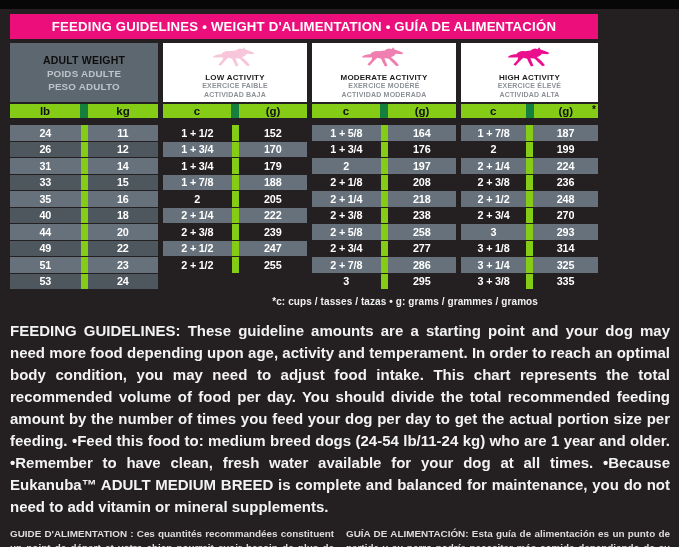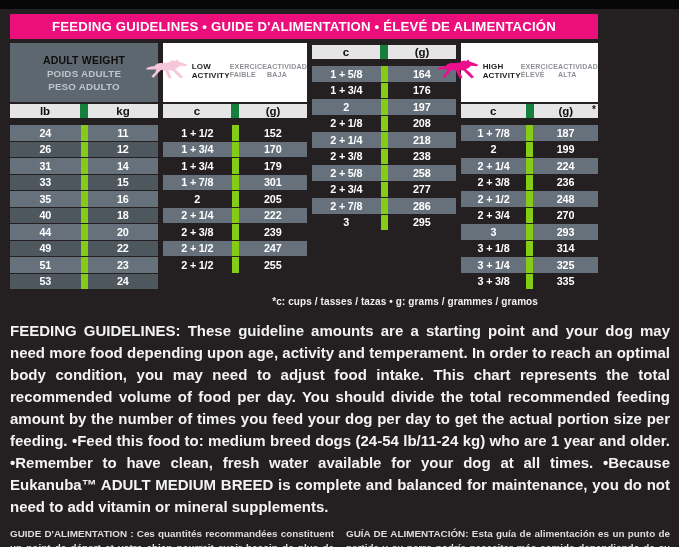--- a/index.html
+++ b/index.html
@@ -30,30 +30,30 @@
 
   .group-header { height:59px; }
   .weight-head {
     background:#5d6770; display:flex; flex-direction:column;
     align-items:center; justify-content:center; gap:2px;
   }
   .weight-head .l1 { color:#0e0e0e; font-weight:bold; font-size:10.5px; letter-spacing:.2px; }
   .weight-head .l2 { color:#bdc4cb; font-weight:bold; font-size:9.8px; letter-spacing:.2px; }
 
   .activity-head {
-    background:#ffffff; display:flex; flex-direction:row;
+    background:#ffffff; display:flex; flex-direction:column;
     align-items:center; justify-content:flex-end; padding-bottom:3px;
   }
   .dog-icon { height:25px; margin-bottom:2px; }
   .dog-icon svg { height:25px; width:48px; display:block; }
   .act-name { font-size:8px; font-weight:bold; color:#1c1c1c; letter-spacing:.2px; line-height:9px; }
   .act-sub  { font-size:7px; font-weight:bold; color:#8d9197; letter-spacing:.2px; line-height:8.5px; }
 
   .subhead {
-    display:flex; background:#e5e5e5; border-top:2px solid #241f21;
+    display:flex; background:#84cc16; border-top:2px solid #241f21;
     height:16px; position:relative;
   }
   .subhead .sh {
     flex:1; display:flex; align-items:center; justify-content:center;
     font-weight:bold; font-size:11.5px; color:#0f0f0f;
   }
   .subhead .sh + .sh { border-left:8px solid #15803d; }
   .star { position:absolute; right:2px; top:0px; font-size:10px; font-weight:bold; color:#0f0f0f; }
 
   .rows { display:flex; flex-direction:column; gap:1px; margin-top:7px; }
@@ -86,21 +86,21 @@
   }
 </style>
 </head>
 <body>
 
 <div class="top-strip"></div>
 
 <div class="content">
 
   <div class="title-bar">
-    <span>FEEDING GUIDELINES • GUIDE D'ALIMENTATION • ÉLEVÉ DE ALIMENTACIÓN</span>
+    <span>FEEDING GUIDELINES • WEIGHT D'ALIMENTATION • GUÍA DE ALIMENTACIÓN</span>
   </div>
 
   <div class="table-wrap">
 
     <div class="group g-weight">
       <div class="group-header weight-head">
         <span class="l1">ADULT WEIGHT</span>
         <span class="l2">POIDS ADULTE</span>
         <span class="l2">PESO ADULTO</span>
       </div>
@@ -175,21 +175,21 @@
           <div class="trow rowA">
             <div class="tcell">1 + 3/4</div>
             <div class="tcell">170</div>
           </div>
           <div class="trow rowB">
             <div class="tcell">1 + 3/4</div>
             <div class="tcell">179</div>
           </div>
           <div class="trow rowA">
             <div class="tcell">1 + 7/8</div>
-            <div class="tcell">301</div>
+            <div class="tcell">188</div>
           </div>
           <div class="trow rowB">
             <div class="tcell">2</div>
             <div class="tcell">205</div>
           </div>
           <div class="trow rowA">
             <div class="tcell">2 + 1/4</div>
             <div class="tcell">222</div>
           </div>
           <div class="trow rowB">
@@ -201,20 +201,30 @@
             <div class="tcell">247</div>
           </div>
           <div class="trow rowB">
             <div class="tcell">2 + 1/2</div>
             <div class="tcell">255</div>
           </div>
         </div>
     </div>
 
     <div class="group g-act g-mod">
+      <div class="group-header activity-head">
+        <span class="dog-icon">
+          <svg viewBox="0 0 150 70" preserveAspectRatio="xMidYMid meet">
+            <path d="M8 28 C16 24 24 22 32 22 C36 14 48 10 58 12 L78 10 C84 4 92 2 98 6 L104 0 L108 7 L124 12 L136 18 L130 22 L112 20 C108 26 102 30 96 30 L110 42 L122 56 L114 59 L100 46 L90 36 C85 34 80 34 76 34 L82 48 L86 58 L78 60 L70 45 L66 36 L54 33 L42 44 L30 58 L23 54 L36 40 L38 31 C30 33 20 32 12 32 L6 32 Z" fill="#f07fb1"></path>
+          </svg>
+        </span>
+        <span class="act-name">MODERATE ACTIVITY</span>
+        <span class="act-sub">EXERCICE MODÉRÉ</span>
+        <span class="act-sub">ACTIVIDAD MODERADA</span>
+      </div>
       <div class="subhead">
         <span class="sh">c</span>
         <span class="sh">(g)</span>
       </div>
       <div class="rows">
           <div class="trow rowA">
             <div class="tcell">1 + 5/8</div>
             <div class="tcell">164</div>
           </div>
           <div class="trow rowB">

